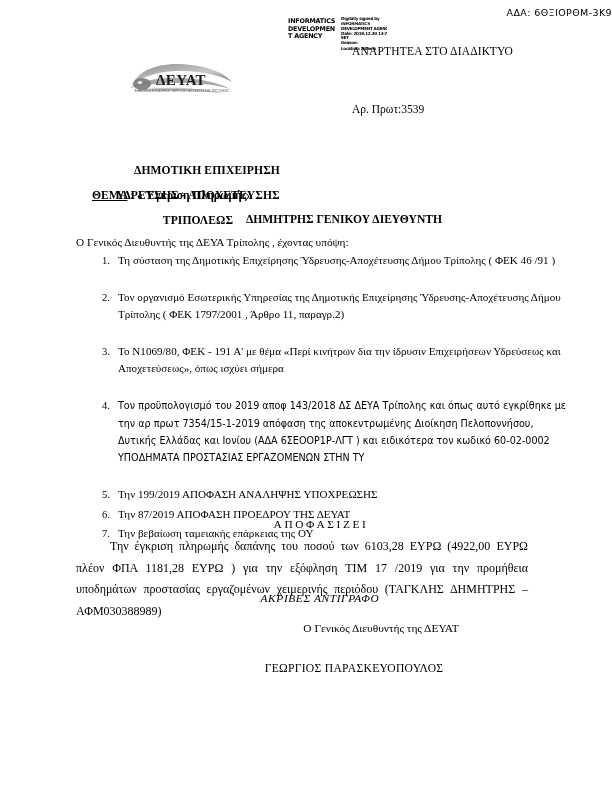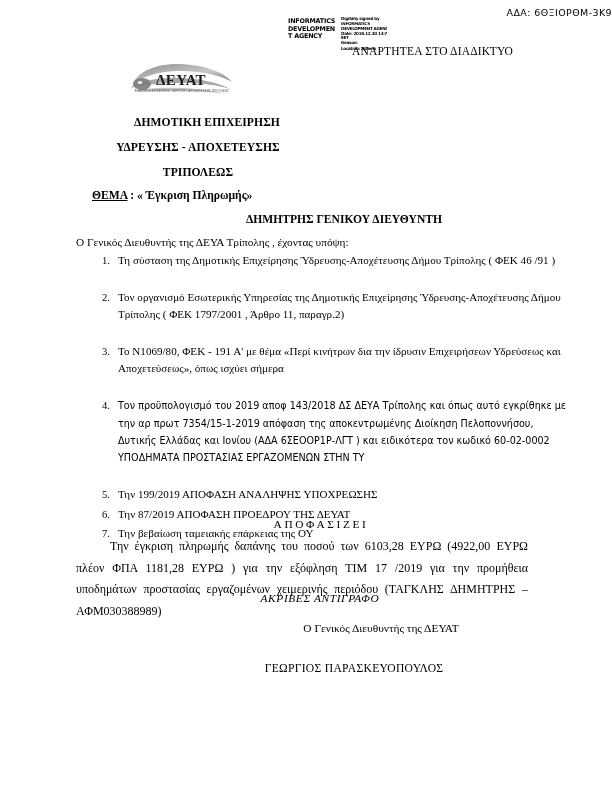--- a/index.html
+++ b/index.html
@@ -88,21 +88,21 @@
     position: absolute;
     left: 60px; top: 110px;
     width: 270px;
     text-align: center;
     font-family: "Liberation Serif", serif;
     font-weight: bold;
     font-size: 11.6px;
     line-height: 25px;
     letter-spacing: 0.1px;
   }
-  .letterhead .l1 { padding-left: 24px; }
+  .letterhead .l1 { padding-left: 24px; margin-top: 48px; }
   .letterhead .l2 { padding-left: 6px; }
   .letterhead .l3 { padding-left: 6px; }
 
   
   .meta-block {
     position: absolute;
     left: 352px; top: 96px;
     font-family: "Liberation Serif", serif;
     font-size: 11.5px;
     line-height: 27px;
@@ -279,20 +279,21 @@
     </svg>
   </div>
 
   <div class="letterhead">
     <div class="l1">ΔΗΜΟΤΙΚΗ ΕΠΙΧΕΙΡΗΣΗ</div>
     <div class="l2">ΥΔΡΕΥΣΗΣ - ΑΠΟΧΕΤΕΥΣΗΣ</div>
     <div class="l3">ΤΡΙΠΟΛΕΩΣ</div>
   </div>
 
   <div class="meta-block">
+    <div>Αρ. Πρωτ:3539</div>
   </div>
 
   <div class="subject">
     <span class="label">ΘΕΜΑ</span><span> : </span><span>« Έγκριση Πληρωμής»</span>
   </div>
 
   <div class="decision-title">ΔΗΜΗΤΡΗΣ ΓΕΝΙΚΟΥ ΔΙΕΥΘΥΝΤΗ</div>
 
   <div class="intro">Ο Γενικός Διευθυντής της ΔΕΥΑ Τρίπολης , έχοντας υπόψη:</div>
 

